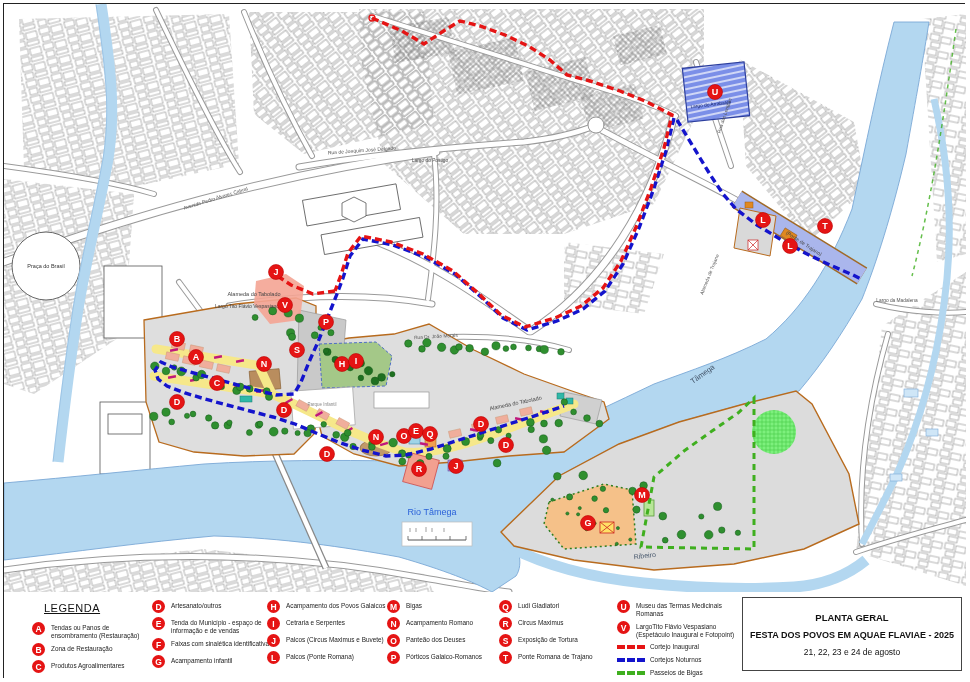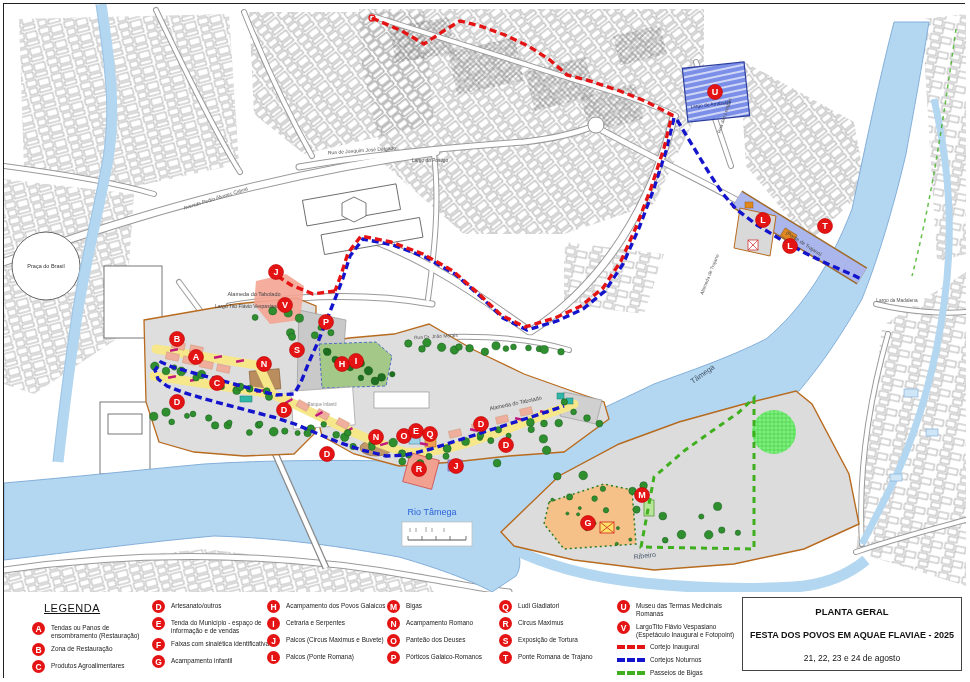--- a/index.html
+++ b/index.html
@@ -14,21 +14,21 @@
   .lg-item{display:flex;align-items:flex-start;gap:6px;}
   .lg-dot{flex:0 0 13px;width:13px;height:13px;border-radius:50%;background:#e51414;color:#fff;
           font-size:8.5px;font-weight:bold;display:flex;align-items:center;justify-content:center;margin-top:0px;}
   .lg-txt{font-size:6.4px;line-height:1.18;color:#222;padding-top:2px;}
   .lg-route{display:flex;align-items:center;gap:5px;height:9px;}
   .lg-dashes{display:flex;gap:2px;}
   .lg-dash{width:8px;height:4px;}
   .lg-route-txt{font-size:6.4px;color:#222;}
   
   #titlebox{position:absolute;left:742px;top:597px;width:218px;height:72px;border:1px solid #444;
-            display:flex;flex-direction:column;align-items:center;justify-content:center;gap:13px;background:#fff;}
+            display:flex;flex-direction:column;align-items:center;justify-content:center;gap:7px;background:#fff;}
   #titlebox .t1{font-size:9.5px;font-weight:bold;color:#111;}
   #titlebox .t2{font-size:9px;font-weight:bold;color:#111;text-align:left;}
   #titlebox .t3{font-size:8.5px;font-weight:normal;color:#111;}
 </style>
 </head>
 <body>
 
 <div id="stage">
   <div id="frame"></div>
 

